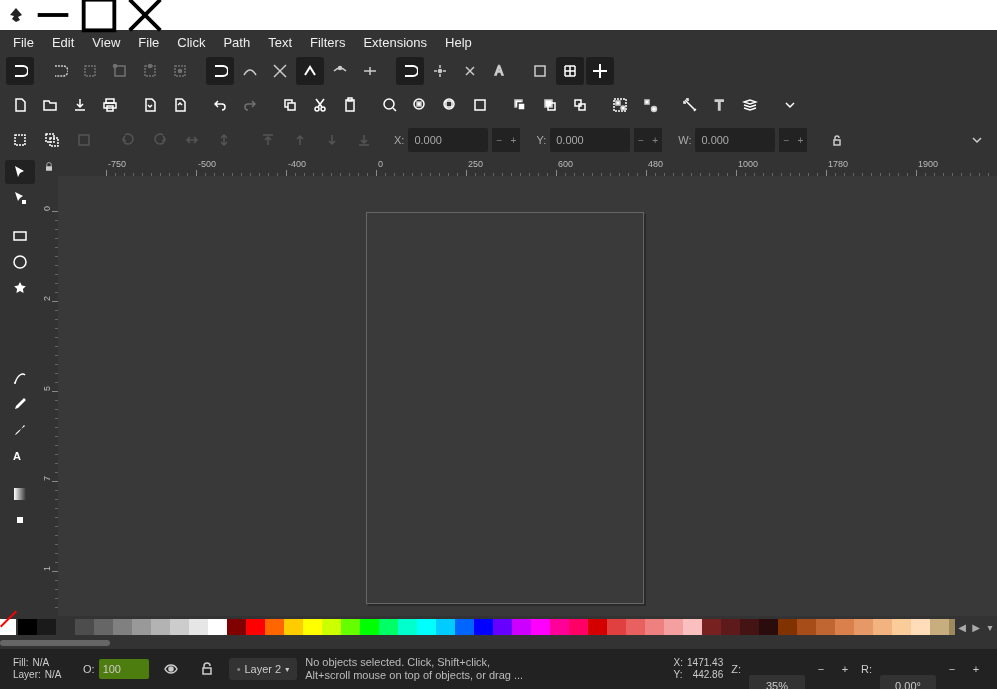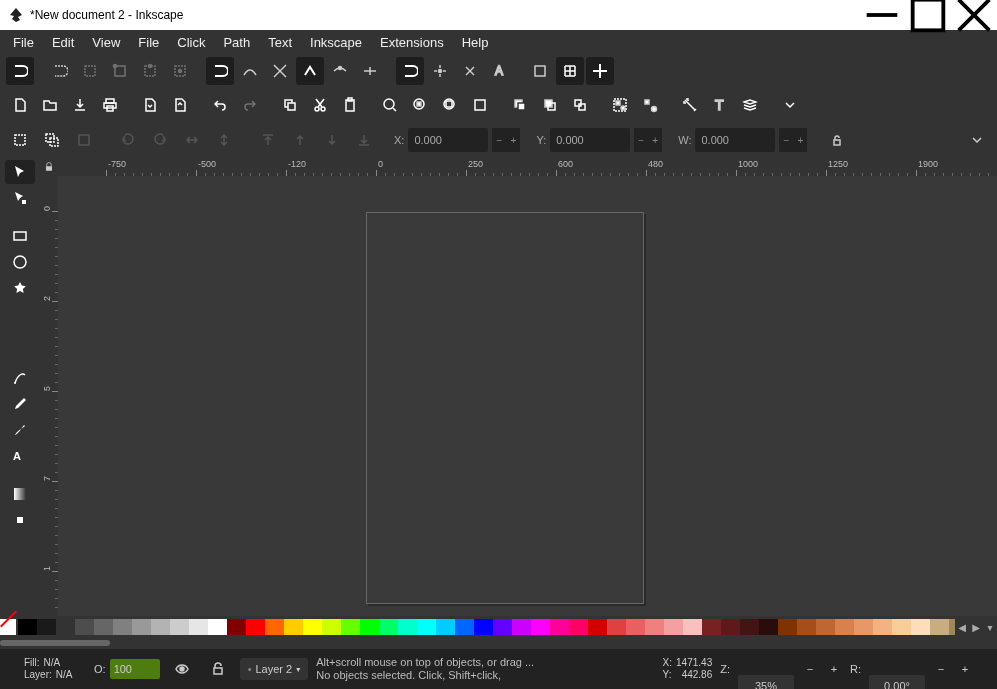--- a/index.html
+++ b/index.html
@@ -37,21 +37,21 @@
 .ruler-v .tick .ln { position:absolute; right:0; top:0; height:1px; width:6px; background:#888; }
 .canvas { position:absolute; top:18px; left:18px; right:0; bottom:0; background:#393939; overflow:hidden; }
 .page { position:absolute; left:308px; top:36px; width:278px; height:392px; background:#3a3a3a; border:1px solid #666; box-shadow:2px 2px 0 #2a2a2a; }
 .palette { position:absolute; top:616px; left:0; right:0; height:22px; display:flex; align-items:center; background:#333; }
 .palette .none { width:16px; height:16px; background:#fff; position:relative; margin-right:2px; }
 .palette .none::after { content:""; position:absolute; left:0; top:7px; width:22px; height:2px; background:red; transform:rotate(-45deg); transform-origin:0 0; }
 .palette .sw { height:16px; flex:0 0 auto; }
 .palette .chev { width:14px; display:flex; align-items:center; justify-content:center; color:#aaa; font-size:10px; }
 .hscroll { position:absolute; top:638px; left:0; width:120px; height:10px; background:#333; }
 .hscroll .thumb { position:absolute; left:0; top:2px; height:6px; width:110px; background:#666; border-radius:3px; }
-.status { position:absolute; bottom:0; left:0; right:0; height:40px; background:#222; display:flex; align-items:center; font-size:11px; color:#ccc; padding:0 24px; gap:8px; }
+.status { position:absolute; bottom:0; left:0; right:0; height:40px; background:#222; display:flex; align-items:center; font-size:11px; color:#ccc; padding:0 13px; gap:8px; }
 .status .fillstroke { display:flex; flex-direction:column; font-size:10px; line-height:12px; width:62px; }
 .status .fillstroke .row { display:flex; gap:4px; }
 .status .opacity { display:flex; align-items:center; gap:4px; }
 .status .opacity .obox { background:#4d7c0f; width:50px; height:20px; display:flex; align-items:center; padding:0 4px; border-radius:2px; }
 .status .layerbtn { background:#333; height:22px; padding:0 8px; display:flex; align-items:center; gap:4px; border-radius:3px; font-size:11px; }
 .status .msg { flex:1; font-size:11px; line-height:13px; color:#bbb; }
 .status .coords { font-size:10px; line-height:12px; }
 .status .coords .r { display:flex; gap:4px; justify-content:space-between; }
 .status .zbox { background:#333; width:56px; height:22px; display:flex; align-items:center; justify-content:center; border-radius:2px;margin-top:33px; }
 .status .pm { width:16px; text-align:center; cursor:pointer; color:#ccc; }
@@ -60,21 +60,20 @@
 </style>
 </head>
 <body>
 
 <div class="titlebar">
   <div class="logo">
     <svg viewBox="0 0 16 16">
         <path d="M8 1 L14 8 L10 10 L12 13 L8 15 L4 12 L6 9 L2 8 Z" fill="#222"></path>
       </svg>
   </div>
-  <div class="title">*New document 2 - Inkscape</div>
   <div class="wbtn">
       <svg viewBox="0 0 12 12">
         <line x1="2" y1="6" x2="10" y2="6" stroke="#000"></line>
       </svg>
     </div>
   <div class="wbtn">
       <svg viewBox="0 0 12 12">
         <rect x="2" y="2" width="8" height="8" fill="none" stroke="#000"></rect>
       </svg>
     </div>
@@ -87,21 +86,21 @@
 </div>
 
 <div class="menubar">
   <div class="mitem">File</div>
   <div class="mitem">Edit</div>
   <div class="mitem">View</div>
   <div class="mitem">File</div>
   <div class="mitem">Click</div>
   <div class="mitem">Path</div>
   <div class="mitem">Text</div>
-  <div class="mitem">Inkscape</div>
+  <div class="mitem">Filters</div>
   <div class="mitem">Extensions</div>
   <div class="mitem">Help</div>
 </div>
 
 <div class="toolbar">
   <div class="tbtn selected">
       <svg viewBox="0 0 16 16">
         <path d="M3 3 h8 a5 5 0 0 1 0 10 h-8" stroke="#fff" stroke-width="2" fill="none"></path>
       </svg>
     </div>
@@ -583,21 +582,21 @@
         <div class="minitick" style="left: 156px;"></div>
         <div class="minitick" style="left: 165px;"></div>
         <div class="minitick" style="left: 174px;"></div>
         <div class="minitick" style="left: 183px;"></div>
         <div class="minitick" style="left: 192px;"></div>
         <div class="minitick" style="left: 201px;"></div>
         <div class="minitick" style="left: 210px;"></div>
         <div class="minitick" style="left: 219px;"></div>
         <div class="tick" style="left: 228px;">
           <div class="ln"></div>
-          <div class="num">-120</div>
+          <div class="num">-400</div>
         </div>
         <div class="minitick" style="left: 237px;"></div>
         <div class="minitick" style="left: 246px;"></div>
         <div class="minitick" style="left: 255px;"></div>
         <div class="minitick" style="left: 264px;"></div>
         <div class="minitick" style="left: 273px;"></div>
         <div class="minitick" style="left: 282px;"></div>
         <div class="minitick" style="left: 291px;"></div>
         <div class="minitick" style="left: 300px;"></div>
         <div class="minitick" style="left: 309px;"></div>
@@ -661,21 +660,21 @@
         <div class="minitick" style="left: 696px;"></div>
         <div class="minitick" style="left: 705px;"></div>
         <div class="minitick" style="left: 714px;"></div>
         <div class="minitick" style="left: 723px;"></div>
         <div class="minitick" style="left: 732px;"></div>
         <div class="minitick" style="left: 741px;"></div>
         <div class="minitick" style="left: 750px;"></div>
         <div class="minitick" style="left: 759px;"></div>
         <div class="tick" style="left: 768px;">
           <div class="ln"></div>
-          <div class="num">1250</div>
+          <div class="num">1780</div>
         </div>
         <div class="minitick" style="left: 777px;"></div>
         <div class="minitick" style="left: 786px;"></div>
         <div class="minitick" style="left: 795px;"></div>
         <div class="minitick" style="left: 804px;"></div>
         <div class="minitick" style="left: 813px;"></div>
         <div class="minitick" style="left: 822px;"></div>
         <div class="minitick" style="left: 831px;"></div>
         <div class="minitick" style="left: 840px;"></div>
         <div class="minitick" style="left: 849px;"></div>
@@ -856,22 +855,22 @@
         <rect x="4" y="7" width="8" height="6" stroke="#ccc" fill="none"></rect>
         <path d="M5 7V5a3 3 0 0 1 6 0" stroke="#ccc" fill="none"></path>
       </svg>
     </div>
   <div class="layerbtn">
     <span style="color:#888">•</span>
       <span>Layer 2</span>
       <span style="font-size:8px">▾</span>
   </div>
   <div class="msg">
+    <div>No objects selected. Click, Shift+click,</div>
     <div>Alt+scroll mouse on top of objects, or drag ...</div>
-    <div>No objects selected. Click, Shift+click,</div>
   </div>
   <div class="coords">
     <div class="r">
         <span>X:</span>
         <span>1471.43</span>
       </div>
     <div class="r">
         <span>Y:</span>
         <span>442.86</span>
       </div>

